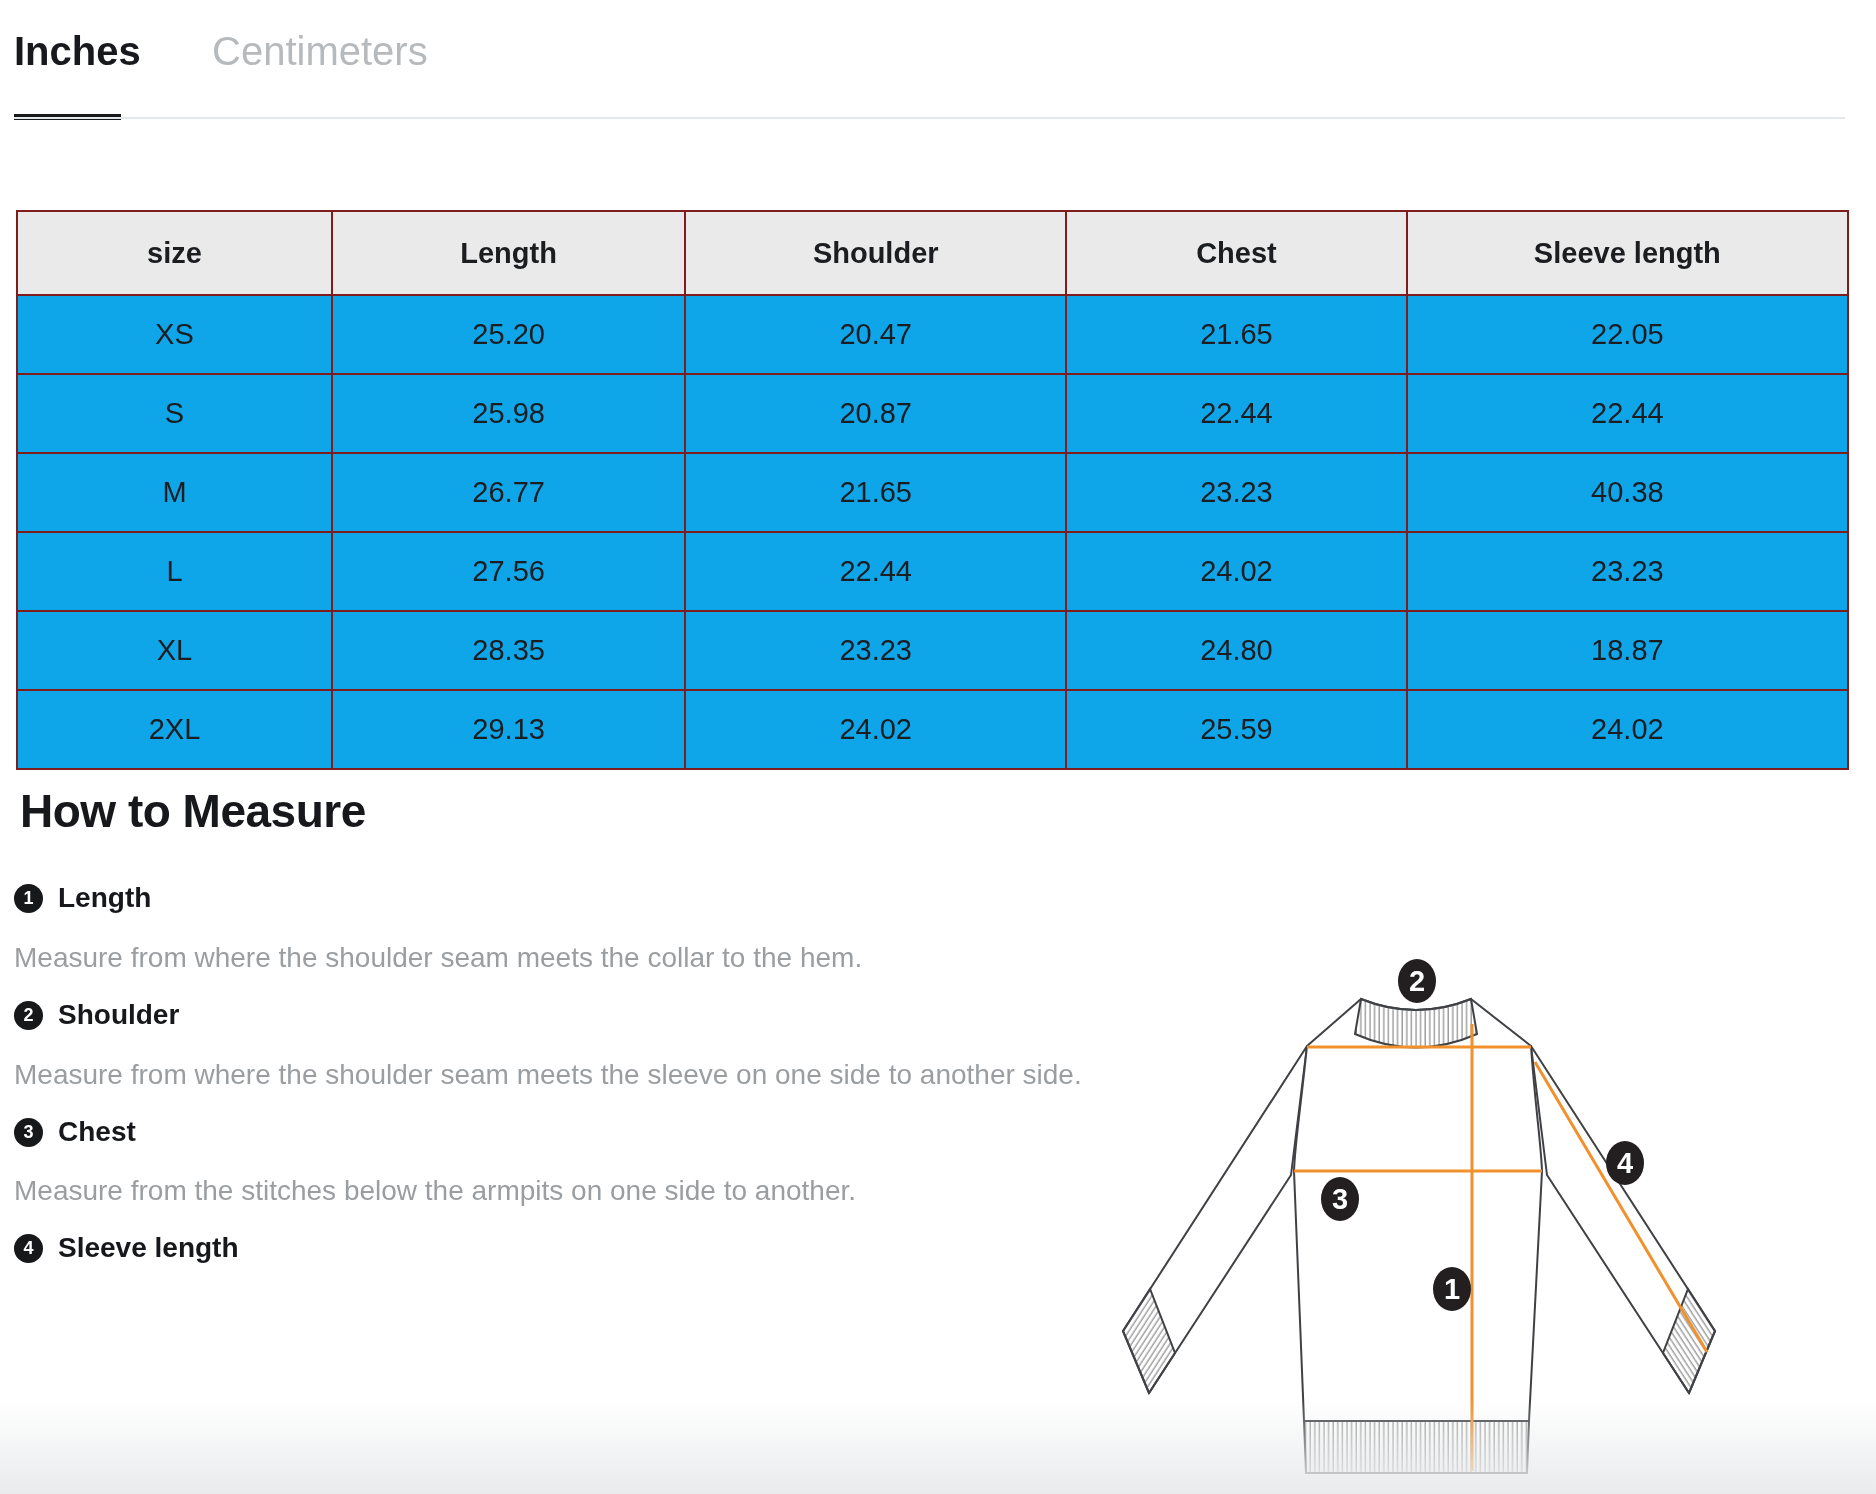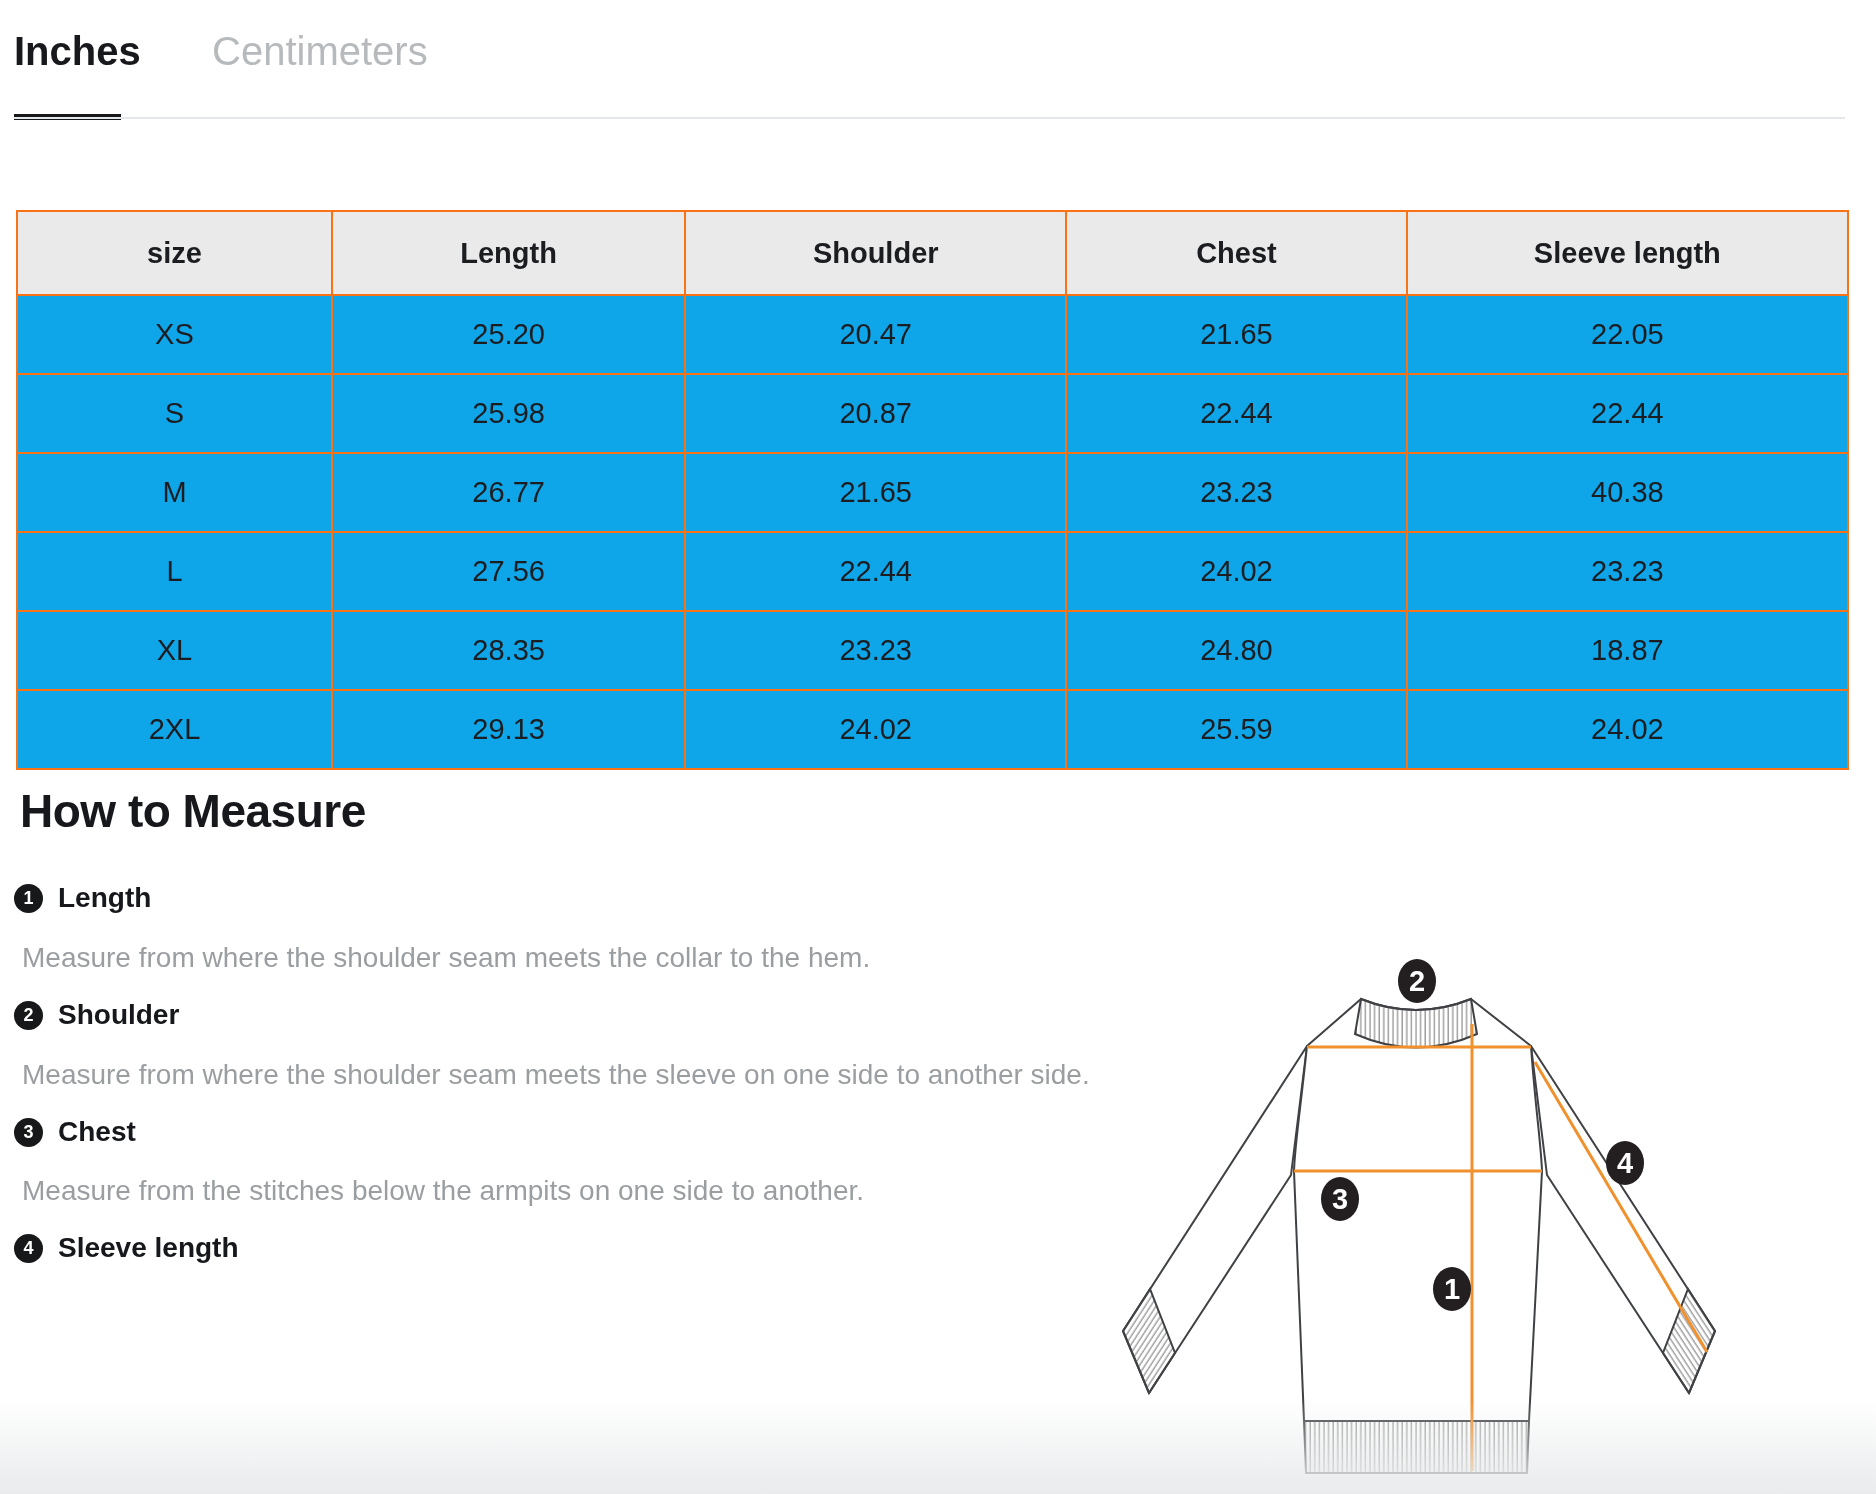--- a/index.html
+++ b/index.html
@@ -15,39 +15,39 @@
   .tab.active{left:14px;color:#17191c;font-weight:700;}
   .tab.inactive{left:212px;color:#b7babd;font-weight:500;}
   .tab-underline{position:absolute;left:14px;top:114px;width:107px;height:6px;background:#17191c;}
   .tab-hairline{position:absolute;left:14px;top:117px;width:1831px;height:2px;background:#e5e8ea;}
   
   table.size-table{
     position:absolute;left:16px;top:210px;width:1833px;
     border-collapse:collapse;table-layout:fixed;
   }
   .size-table th,.size-table td{
-    border:2px solid #f97316;text-align:center;vertical-align:middle;
+    border:2px solid #7f1d1d;text-align:center;vertical-align:middle;
     font-size:29px;color:#1b1d20;padding:0;
   }
   .size-table th{height:82px;background:#eaeaeb;font-weight:700;}
   .size-table td{height:77px;background:#0ea5e9;font-weight:400;}
   
   .hm-title{
     position:absolute;left:14px;top:778px;margin:6px;
     font-size:46px;font-weight:800;letter-spacing:-0.5px;color:#16181c;
   }
   .hm-label{position:absolute;left:14px;height:34px;display:flex;align-items:center;}
   .hm-badge{
     display:inline-flex;width:29px;height:29px;border-radius:50%;background:#17181a;
     color:#ffffff;font-size:18px;font-weight:700;align-items:center;justify-content:center;
     margin-right:15px;flex:0 0 auto;
   }
   .hm-name{font-size:28px;font-weight:700;color:#16181c;}
   .hm-desc{
-    position:absolute;left:22px;margin:0;font-size:28px;font-weight:400;color:#9b9ea1;line-height:34px;
+    position:absolute;left:14px;margin:0;font-size:28px;font-weight:400;color:#9b9ea1;line-height:34px;
   }
   .pos-l1{top:881px;} .pos-d1{top:941px;}
   .pos-l2{top:998px;} .pos-d2{top:1058px;text-align:center;}
   .pos-l3{top:1115px;} .pos-d3{top:1174px;}
   .pos-l4{top:1231px;} .pos-d4{top:1291px;}
   
   .diagram{position:absolute;left:1115px;top:935px;width:640px;height:560px;}
   .marker-num{font-family:"Liberation Sans", sans-serif;font-size:29px;font-weight:700;fill:#ffffff;text-anchor:middle;}
   
   .bottom-fade{position:absolute;left:0;top:1400px;width:1876px;height:94px;

